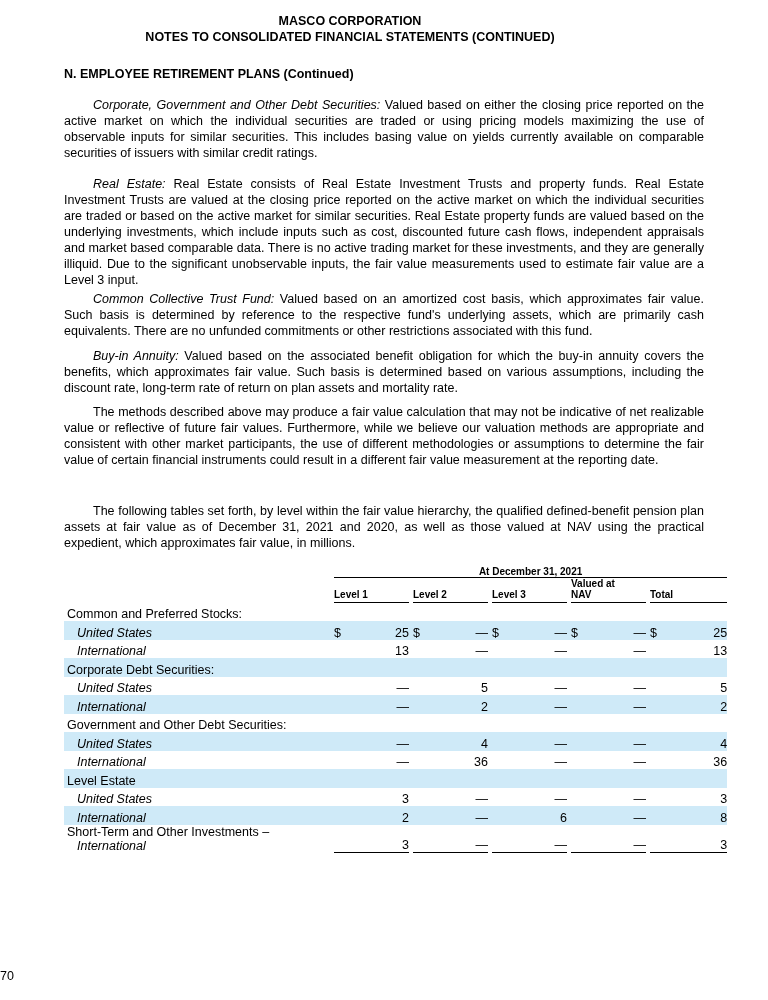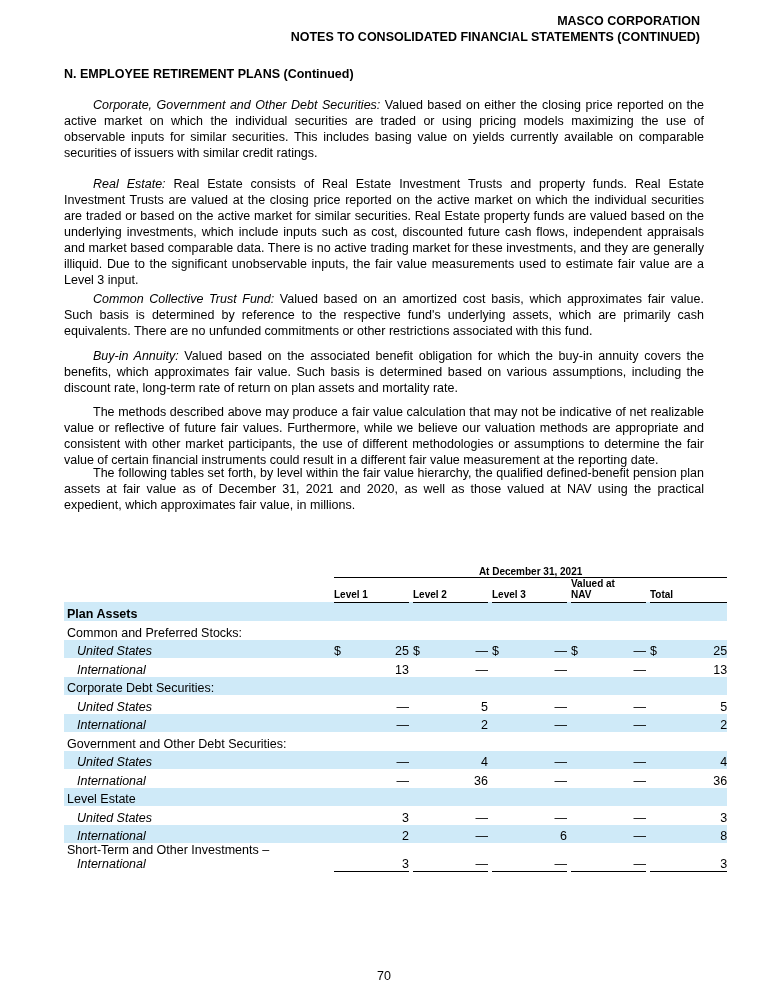--- a/index.html
+++ b/index.html
@@ -1,51 +1,51 @@
 <!DOCTYPE html>
 <html><head>
 <meta charset="utf-8">
 <style>
   html, body { margin: 0; padding: 0; background: #ffffff; }
   body { width: 768px; height: 1000px; position: relative; overflow: hidden;
          font-family: "Liberation Sans", sans-serif; color: #000; }
-  .hdr { position: absolute; left: 0; width: 700px; text-align: right; font-weight: bold; font-size: 12.5px; }
+  .hdr { position: absolute; left: 0; width: 700px; text-align: center; font-weight: bold; font-size: 12.5px; }
   #h1 { top: 14px; }
   #h2 { top: 30px; }
   #sec { position: absolute; left: 64px; top: 67px; font-weight: bold; font-size: 12.5px; }
   .para { position: absolute; left: 64px; width: 640px; font-size: 12.5px; line-height: 16px;
           text-align: justify; text-indent: 29px; margin: 0; }
   .para i { font-style: italic; }
   #p1 { top: 97px; }
   #p2 { top: 176px; }
   #p3 { top: 291px; }
   #p4 { top: 348px; }
   #p5 { top: 404px; }
-  #p6 { top: 465px; }
+  #p6 { top: 503px; }
 
   table.fv { position: absolute; left: 64px; top: 558px; border-collapse: collapse; font-size: 12.5px; table-layout: fixed; width: 663px; }
   table.fv td { padding: 0; height: 18.5px; vertical-align: bottom; white-space: nowrap; }
   .c-label { width: 270px; }
   .c-num { width: 61px; text-align: right; }
   .shade td.s { background: #cfeaf8; }
   .ttl { font-weight: bold; font-size: 10px; text-align: center; }
   .ttl-row td { height: 14px; }
   .ttl-row td.span { border-bottom: 1.5px solid #000; }
   .colh td { height: 26px; font-weight: bold; font-size: 10px; line-height: 11px; }
   .colh td.u { border-bottom: 1.5px solid #000; padding-bottom: 2px; }
   .plan td.lbl { font-weight: bold; }
   .sub td.lbl { font-style: italic; padding-left: 13px; }
   .grp td.lbl { padding-left: 3px; }
   .multi td { height: 30px; }
   .multi .lbl { line-height: 14px; white-space: normal; }
   .bot td.u { border-bottom: 1px solid #000; }
   .tot td.u { border-bottom: 3px double #000; }
   .lbl { padding-left: 3px !important; }
   .sub .lbl { padding-left: 13px !important; margin-left: 11px; }
-  .pg { position: absolute; top: 969px; left: 0; width: 768px; text-align: center; font-size: 12.5px; }
+  .pg { position: absolute; top: 969px; left: 0; width: 768px; text-align: left; font-size: 12.5px; }
 </style>
 </head>
 <body>
 
 <div id="h1" class="hdr">MASCO CORPORATION</div>
 <div id="h2" class="hdr">NOTES TO CONSOLIDATED FINANCIAL STATEMENTS (CONTINUED)</div>
 <div id="sec">N. EMPLOYEE RETIREMENT PLANS (Continued)</div>
 
 <p id="p1" class="para"><i>Corporate, Government and Other Debt Securities:</i><span> Valued based on either the closing price reported on the active market on which the individual securities are traded or using pricing models maximizing the use of observable inputs for similar securities. This includes basing value on yields currently available on comparable securities of issuers with similar credit ratings.</span></p>
 <p id="p2" class="para"><i>Real Estate:</i><span> Real Estate consists of Real Estate Investment Trusts and property funds. Real Estate Investment Trusts are valued at the closing price reported on the active market on which the individual securities are traded or based on the active market for similar securities. Real Estate property funds are valued based on the underlying investments, which include inputs such as cost, discounted future cash flows, independent appraisals and market based comparable data. There is no active trading market for these investments, and they are generally illiquid. Due to the significant unobservable inputs, the fair value measurements used to estimate fair value are a Level 3 input.</span></p>
@@ -93,37 +93,20 @@
         <td></td>
         <td colspan="2" class="u">
           <div>Valued at</div>
           <div>NAV</div>
         </td>
         <td></td>
         <td colspan="2" class="u">
           <div>Total</div>
         </td>
       </tr>
-      <tr class="shade plan    ">
-        <td class="lbl s">Plan Assets</td>
-        <td class="s"></td>
-        <td class="s c-num"></td>
-        <td class="s"></td>
-        <td class="s"></td>
-        <td class="s c-num"></td>
-        <td class="s"></td>
-        <td class="s"></td>
-        <td class="s c-num"></td>
-        <td class="s"></td>
-        <td class="s"></td>
-        <td class="s c-num"></td>
-        <td class="s"></td>
-        <td class="s"></td>
-        <td class="s c-num"></td>
-      </tr>
       <tr class="   grp  ">
         <td class="lbl s">Common and Preferred Stocks:</td>
         <td class="s"></td>
         <td class="s c-num"></td>
         <td class="s"></td>
         <td class="s"></td>
         <td class="s c-num"></td>
         <td class="s"></td>
         <td class="s"></td>
         <td class="s c-num"></td>

